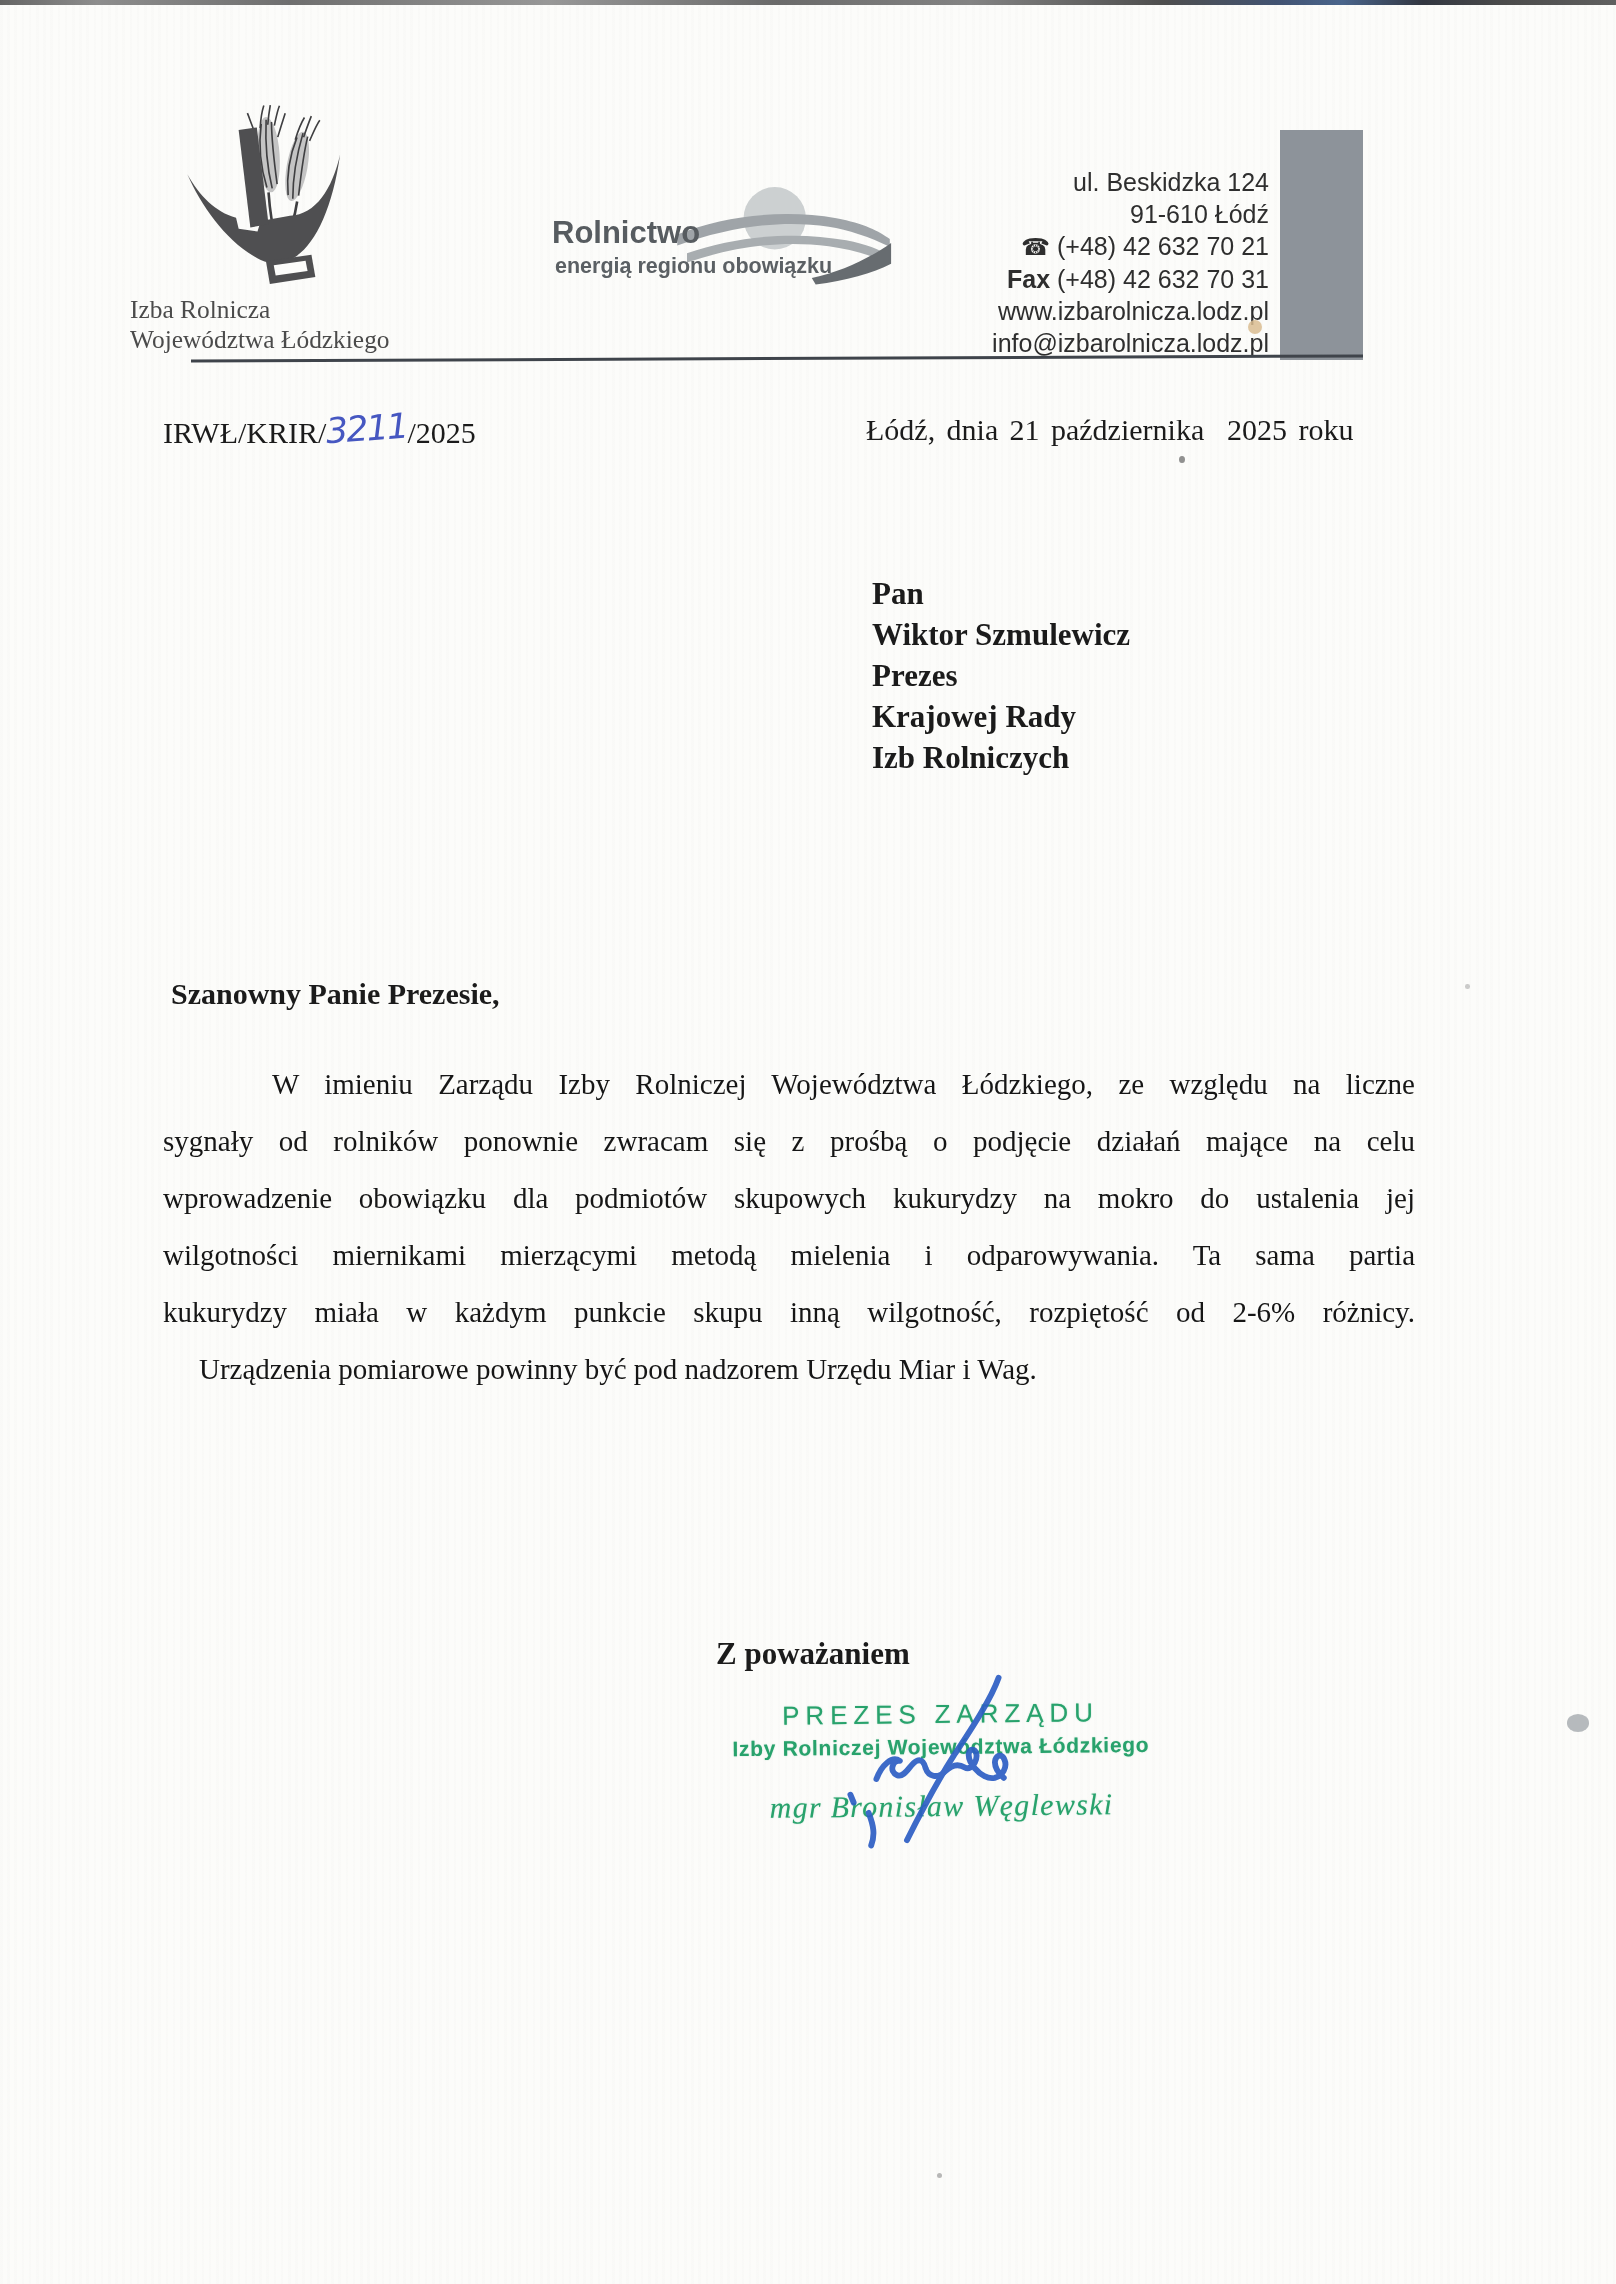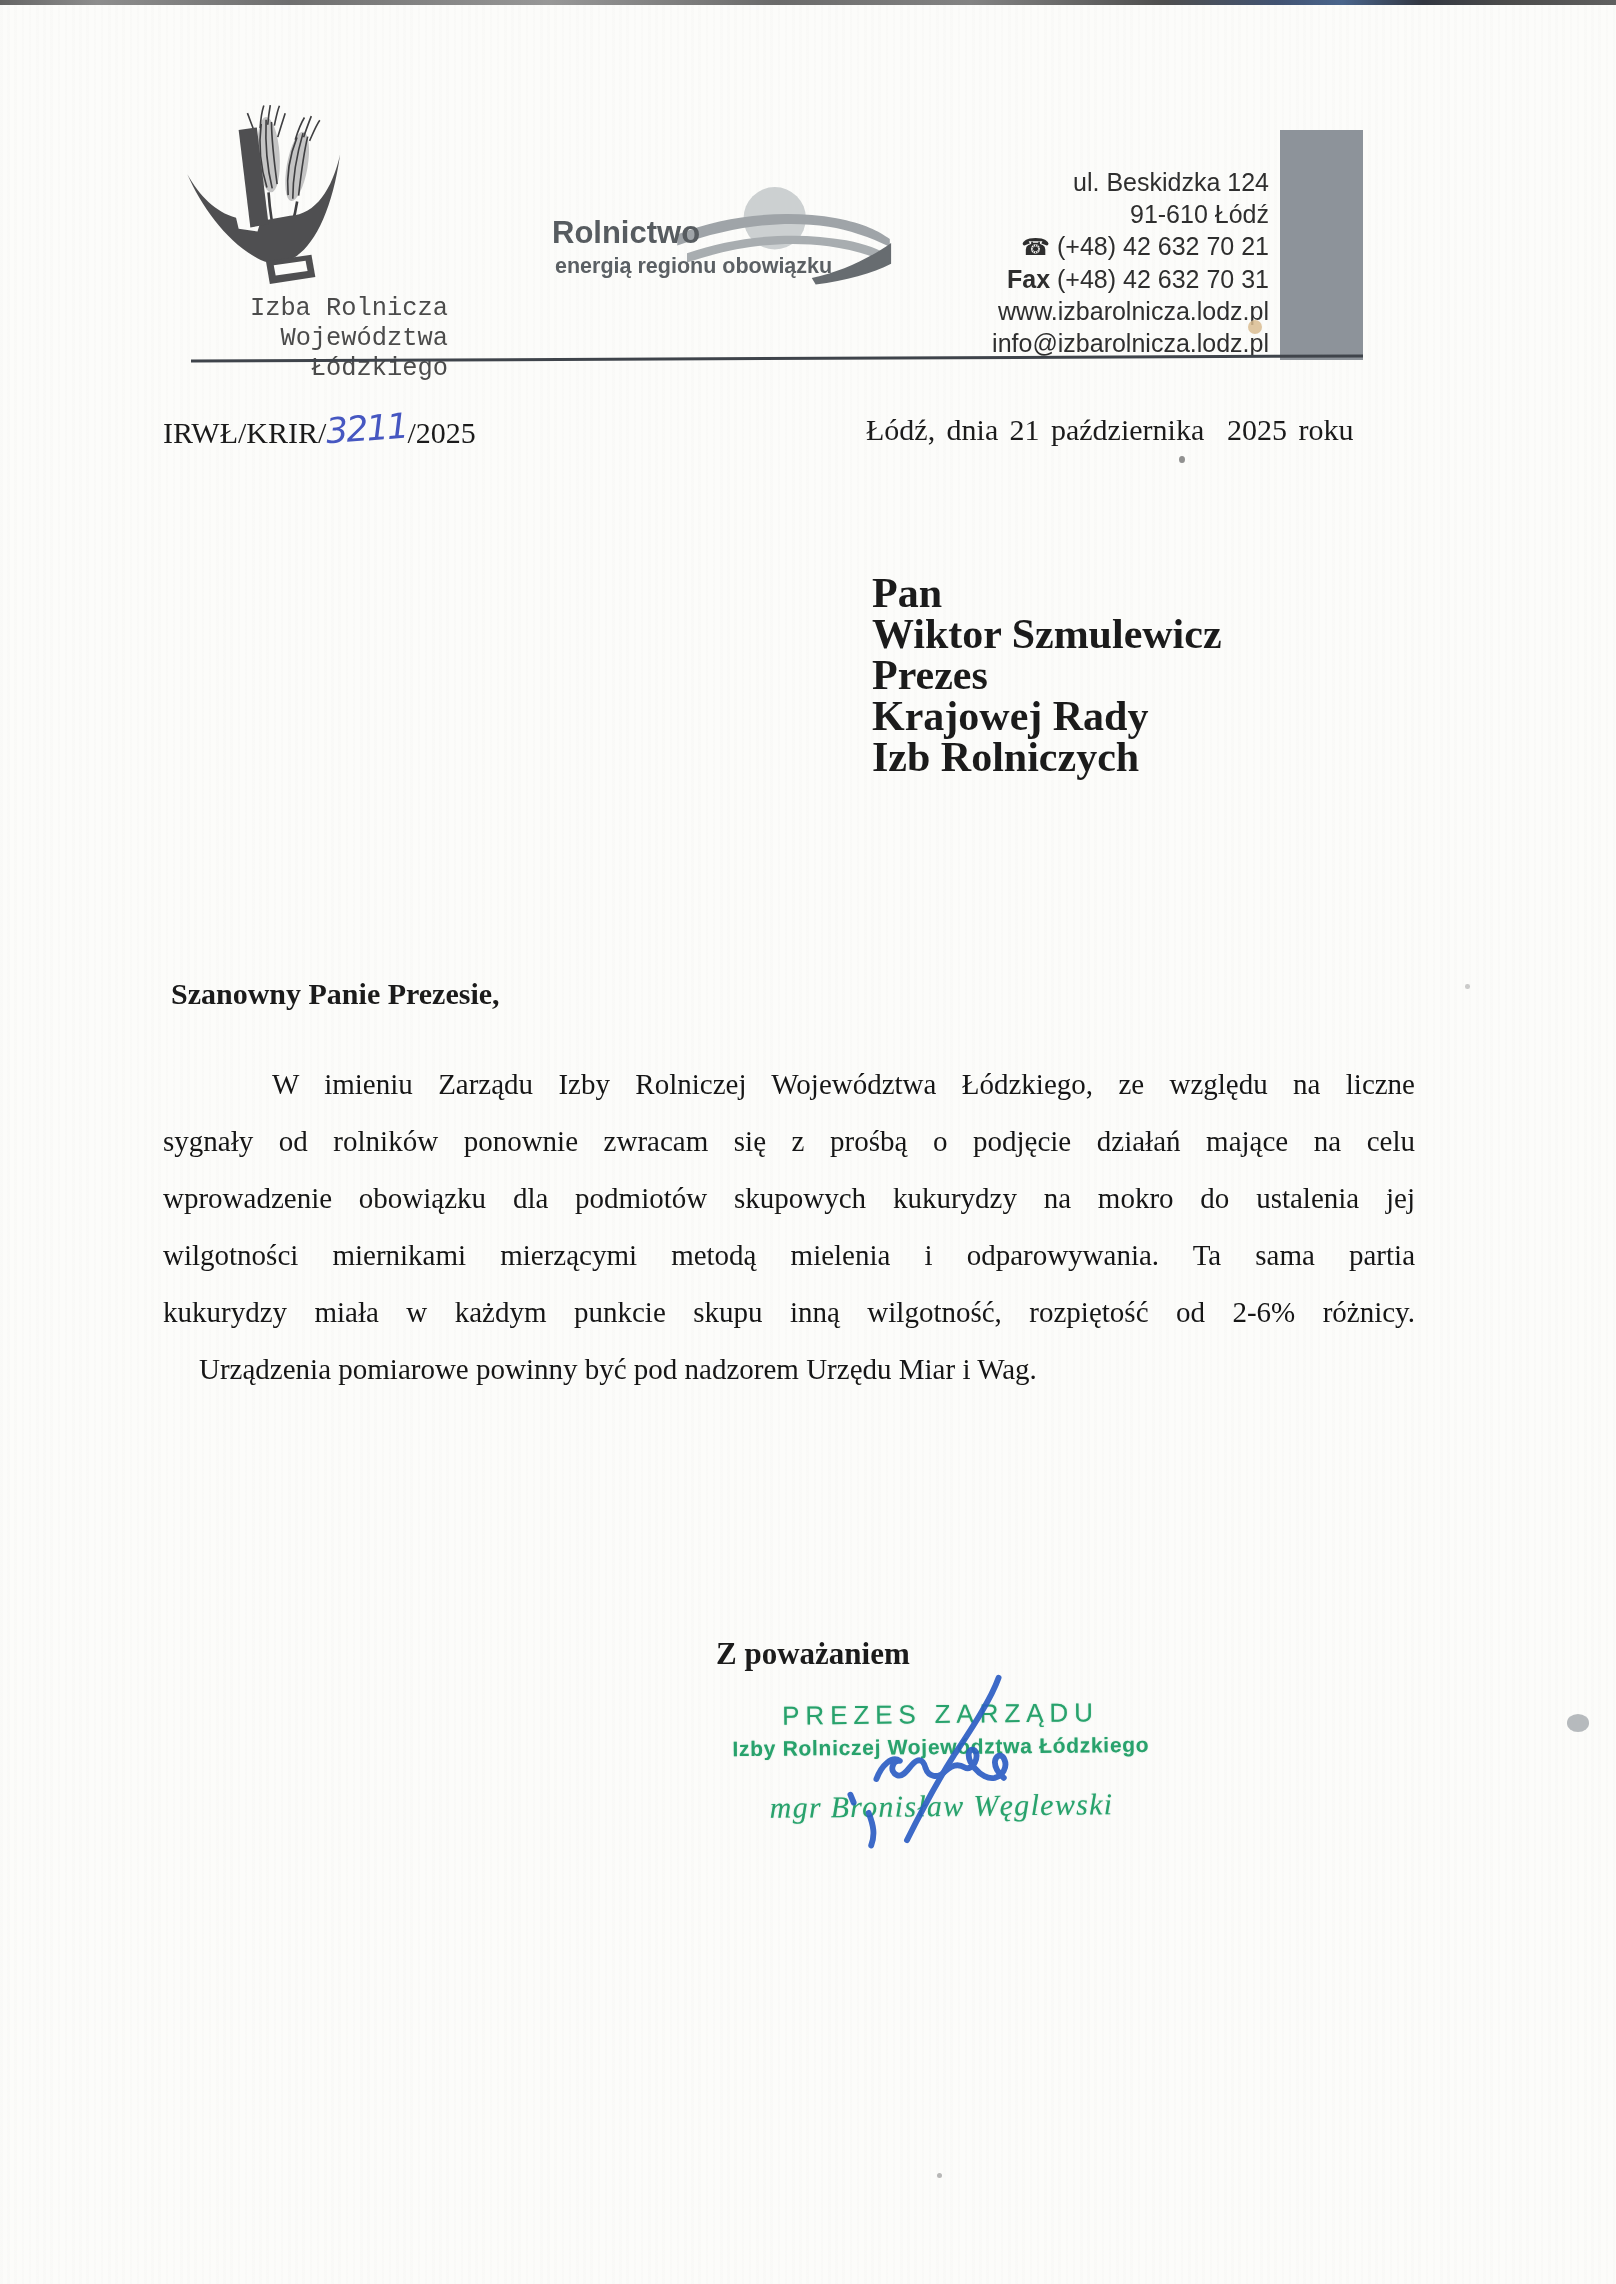--- a/index.html
+++ b/index.html
@@ -15,23 +15,23 @@
   .abs{position:absolute;}
   
   .scanline{
     left:0;top:0;width:1617px;height:4.6px;
     background:linear-gradient(90deg,#4a4a4a 0%,#7a7a7a 6%,#565656 18%,#868686 34%,#515151 48%,#6e6e6e 60%,#303030 72%,#21355a 79%,#2a4a78 83%,#0f1420 88%,#2c2c2c 93%,#454545 100%);
     opacity:.85;
   }
   
   .logo-caption{
     left:130px;top:294px;width:286px;
-    text-align:right;
-    font-family:Liberation Mono, monospace;
-    font-size:25.4px;line-height:30px;color:#4b4b4b;margin-left:32px;
+    text-align:left;
+    font-family:Liberation Serif, serif;
+    font-size:25.4px;line-height:30px;color:#4b4b4b;
   }
   
   .brand-title{
     left:552px;top:215px;
     font-family:"Liberation Sans", sans-serif;
     font-weight:bold;font-size:31px;color:#575c60;letter-spacing:0px;
   }
   .brand-subtitle{
     left:555px;top:254px;
     font-family:"Liberation Sans", sans-serif;
@@ -53,21 +53,21 @@
   
   .refline{left:163px;top:411px;font-size:30px;white-space:pre;}
   .ref-hand{
     display:inline-block;color:#4657c1;
     font-family:"DejaVu Sans", sans-serif;font-style:italic;
     font-size:35px;letter-spacing:-2px;
     transform:rotate(-4deg) translateY(-2.6px);
   }
   .dateline{left:866px;top:413px;font-size:30px;white-space:pre;word-spacing:3.9px;}
   
-  .recipient{left:872px;top:573px;font-size:42px;font-weight:bold;line-height:41px;}
+  .recipient{left:872px;top:573px;font-size:31px;font-weight:bold;line-height:41px;}
   
   .salutation{left:171px;top:937px;font-size:30px;font-weight:bold;margin-top:40px;}
   
   .bodytext{left:163px;top:1056px;width:1252px;font-size:29px;color:#161616;}
   .bodytext .line{height:57px;line-height:57px;text-align:justify;text-align-last:justify;white-space:normal;}
   .bodytext .line.first{text-indent:109px;}
   .bodytext .line.last{text-align:left;text-align-last:left;margin-left:36px;}
   
   .closing{left:716px;top:1592px;font-size:31px;font-weight:bold;margin-top:44px;}
   

